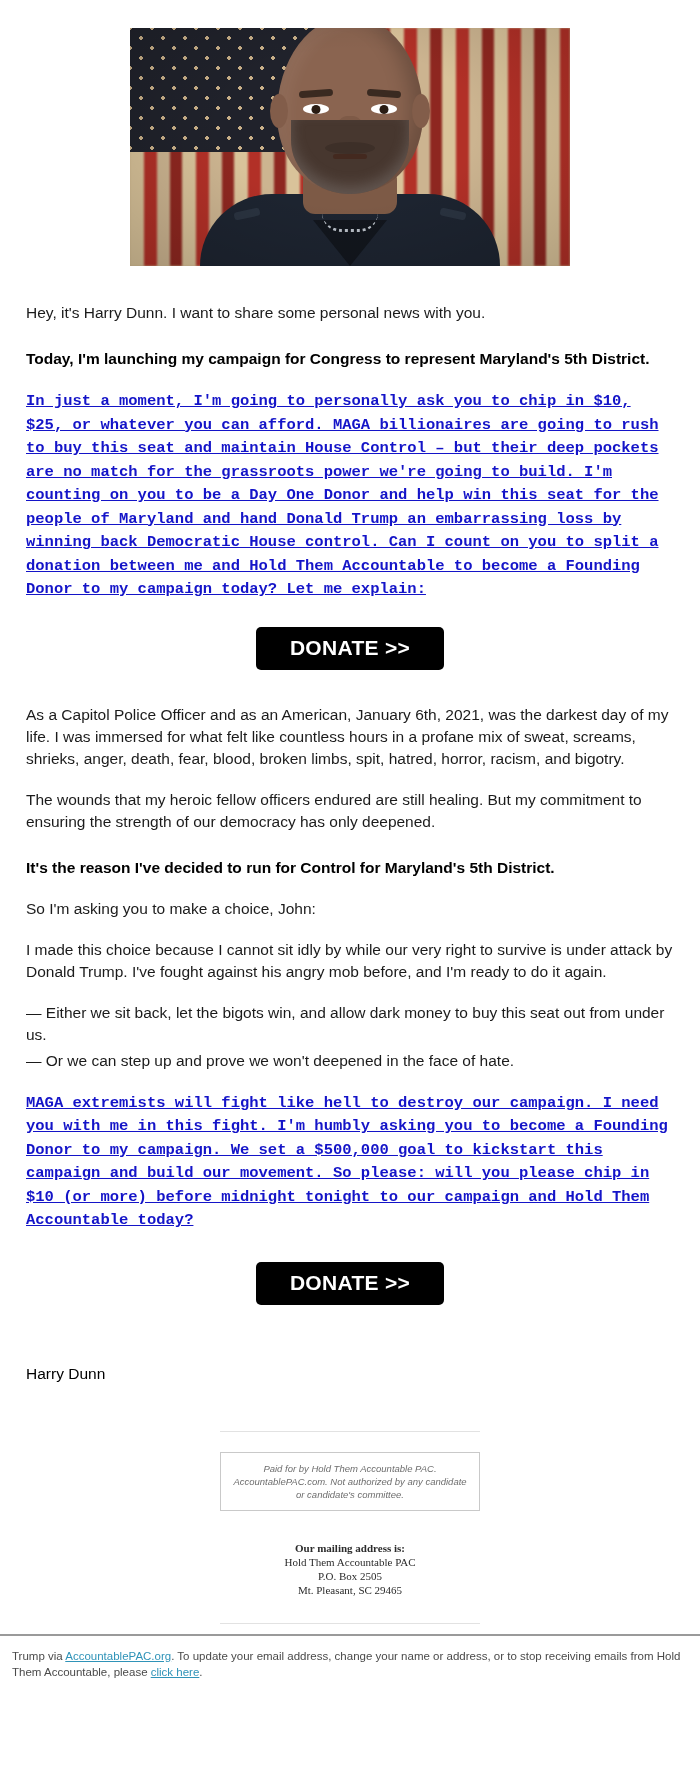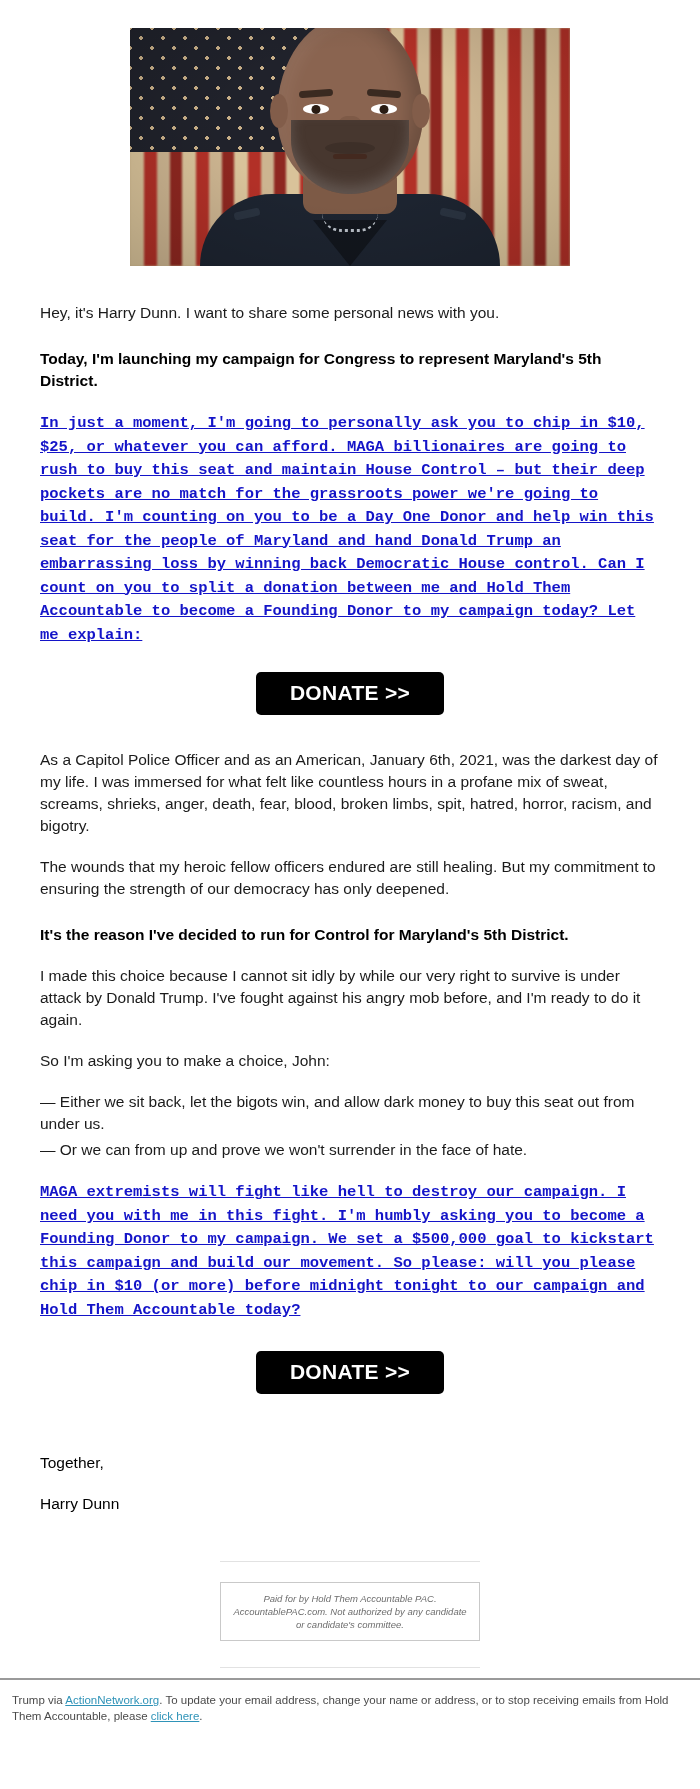--- a/index.html
+++ b/index.html
@@ -215,21 +215,21 @@
     left: 50%;
     transform: translateX(-50%);
     width: 34px;
     height: 5px;
     background: #43291f;
     border-radius: 4px;
   }
 
   
   .body-content {
-    padding: 0 40px;
+    padding: 0 26px;
     box-sizing: border-box;
   }
   p.para {
     font-size: 15.5px;
     line-height: 22px;
     color: #1b1b1b;
     margin: 0 0 19px 0;
   }
   p.para.first { margin-top: 36px; }
   p.bold {
@@ -368,45 +368,50 @@
     <div class="btn-row">
       <a class="donate-btn" href="#">DONATE &gt;&gt;</a>
     </div>
 
     <p class="para">As a Capitol Police Officer and as an American, January 6th, 2021, was the darkest day of my life. I was immersed for what felt like countless hours in a profane mix of sweat, screams, shrieks, anger, death, fear, blood, broken limbs, spit, hatred, horror, racism, and bigotry.</p>
 
     <p class="para">The wounds that my heroic fellow officers endured are still healing. But my commitment to ensuring the strength of our democracy has only deepened.</p>
 
     <p class="para bold">It's the reason I've decided to run for Control for Maryland's 5th District.</p>
 
+    <p class="para">So I'm asking you to make a choice, John:</p>
+
     <p class="para">I made this choice because I cannot sit idly by while our very right to survive is under attack by Donald Trump. I've fought against his angry mob before, and I'm ready to do it again.</p>
 
-    <p class="para">So I'm asking you to make a choice, John:</p>
-
     <p class="para tight">— Either we sit back, let the bigots win, and allow dark money to buy this seat out from under us.</p>
-    <p class="para nogap">— Or we can from up and prove we won't surrender in the face of hate.</p>
+    <p class="para nogap">— Or we can step up and prove we won't deepened in the face of hate.</p>
 
     <p class="linkpara"><a class="linkblock" href="#">MAGA extremists will fight like hell to destroy our campaign. I need you with me in this fight. I'm humbly asking you to become a Founding Donor to my campaign. We set a $500,000 goal to kickstart this campaign and build our movement. So please: will you please chip in $10 (or more) before midnight tonight to our campaign and Hold Them Accountable today?</a></p>
 
     <div class="btn-row second">
       <a class="donate-btn" href="#">DONATE &gt;&gt;</a>
     </div>
 
     <div class="sig">
-      <p>Together,</p>
       <p>Harry Dunn</p>
     </div>
   </div>
 
   <div class="footer">
     <hr class="hr-soft">
 
     <div class="disclaimer-box">Paid for by Hold Them Accountable PAC. AccountablePAC.com. Not authorized by any candidate or candidate's committee.</div>
 
+    <div class="address">
+      <div class="addr-title">Our mailing address is:</div>
+      <div>Hold Them Accountable PAC</div>
+      <div>P.O. Box 2505</div>
+      <div>Mt. Pleasant, SC 29465</div>
+    </div>
 
     <hr class="hr-soft bottom">
   </div>
 
   <div class="sent-bar">
-    <span>Trump via </span><a href="#">ActionNetwork.org</a><span>. To update your email address, change your name or address, or to stop receiving emails from Hold Them Accountable, please </span><a href="#">click here</a><span>.</span>
+    <span>Trump via </span><a href="#">AccountablePAC.org</a><span>. To update your email address, change your name or address, or to stop receiving emails from Hold Them Accountable, please </span><a href="#">click here</a><span>.</span>
   </div>
 
 </div>
 
 </body></html>

